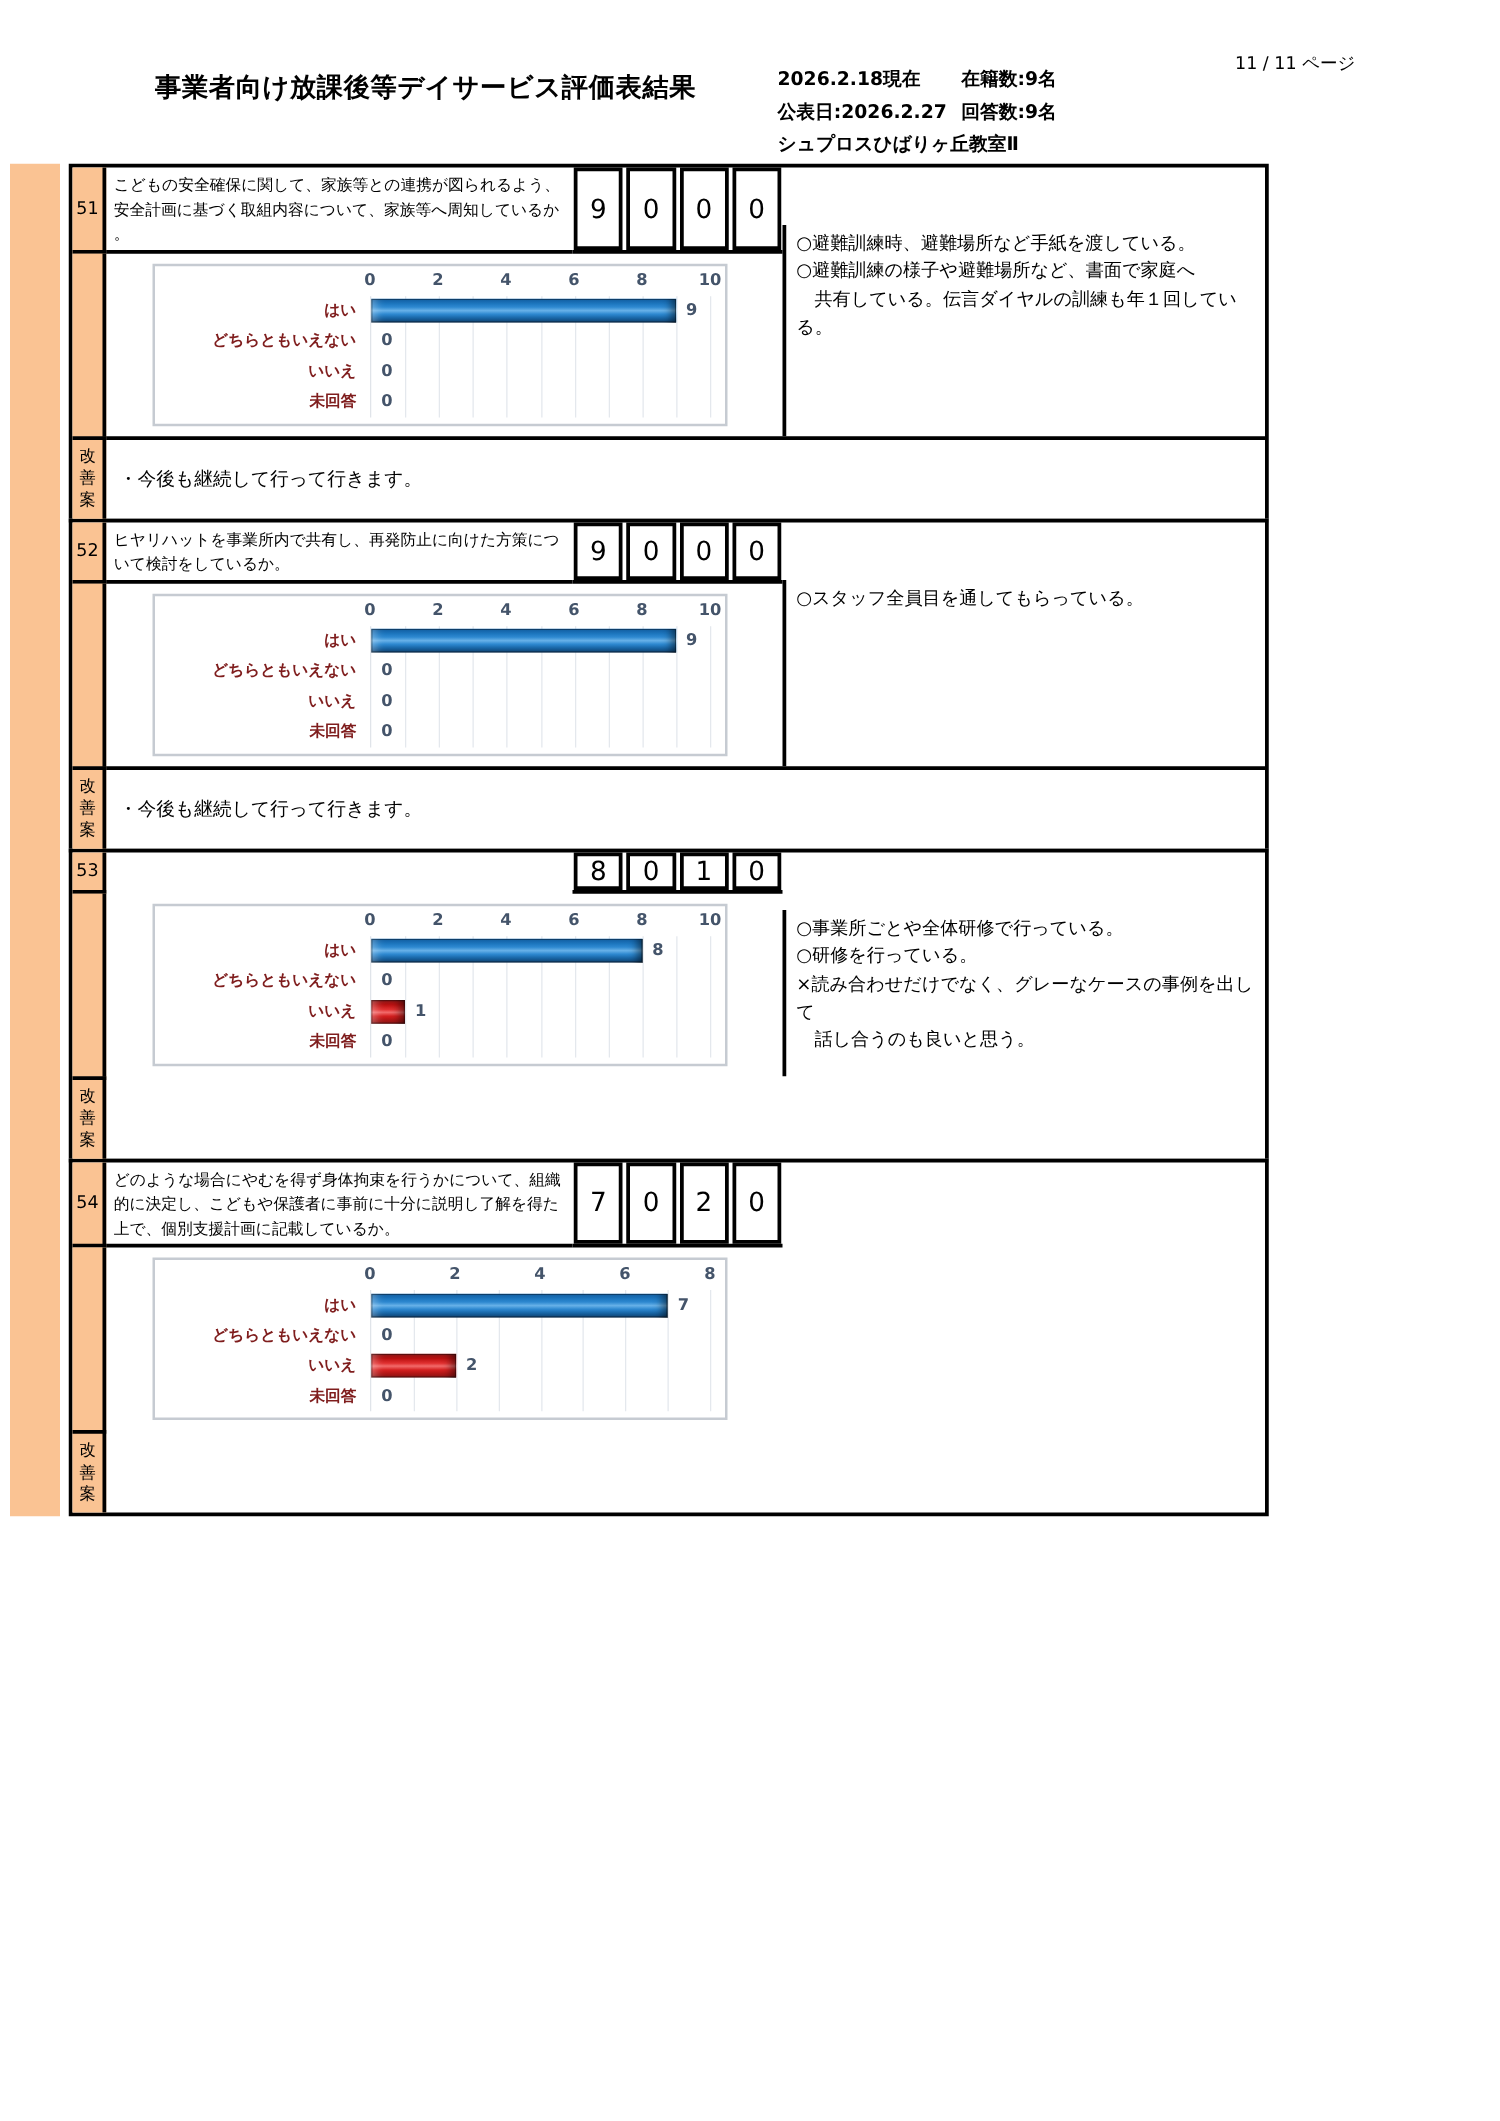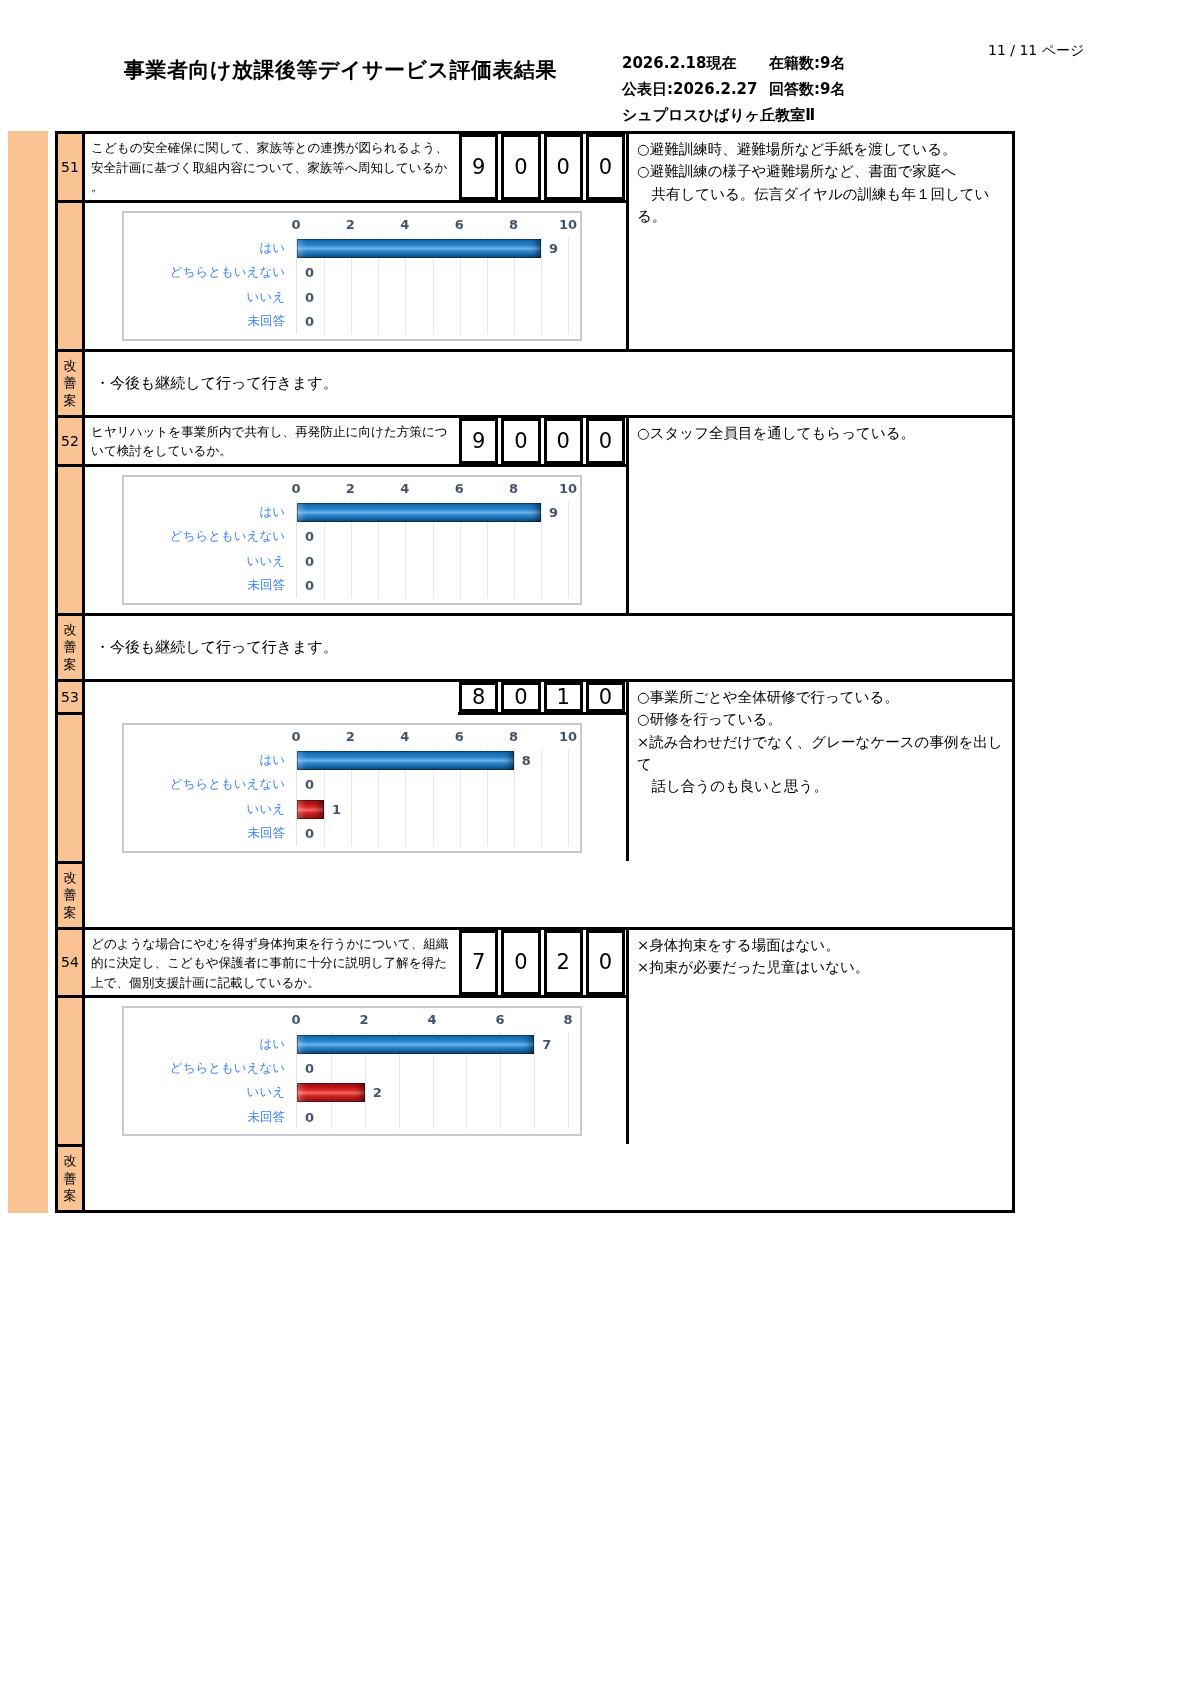--- a/index.html
+++ b/index.html
@@ -31,36 +31,36 @@
     margin-top:-3px;
     background:#fff;
     box-sizing:border-box;
   }
   .qblock:first-child{margin-top:0;}
   .c-num{grid-column:1;grid-row:1;background:var(--orange);border-right:3px solid #000;border-bottom:3px solid #000;
          display:flex;align-items:center;justify-content:center;font-size:14px;}
   .c-q{grid-column:2;grid-row:1;border-bottom:3px solid #000;padding:4px 6px 3px 6px;font-size:12.6px;line-height:1.55;box-sizing:border-box;}
   .c-counts{grid-column:3;grid-row:1;border-bottom:3px solid #000;display:grid;grid-template-columns:repeat(4,1fr);gap:3px;padding:0 1px;box-sizing:border-box;}
   .ccell{border:3px solid #000;display:flex;align-items:center;justify-content:center;font-size:21px;box-sizing:border-box;}
-  .c-comment{grid-column:4;grid-row:1 / span 2;border-left:3px solid #000;padding:4px 8px;font-size:14.5px;line-height:1.55;white-space:pre-line;box-sizing:border-box;}
+  .c-comment{grid-column:4;grid-row:1 / span 2;border-left:3px solid #000;padding:4px 8px;font-size:14.5px;line-height:1.55;white-space:pre-line;box-sizing:border-box;margin-top:46px;}
   .c-num2{grid-column:1;grid-row:2;background:var(--orange);border-right:3px solid #000;}
   .c-chart{grid-column:2 / span 2;grid-row:2;height:146px;padding:8px 0 8px 37px;box-sizing:border-box;}
   .c-num3{grid-column:1;grid-row:3;background:var(--orange);border-right:3px solid #000;border-top:3px solid #000;
           display:flex;align-items:center;justify-content:center;text-align:center;font-size:13px;line-height:1.35;white-space:pre-line;padding:3px 0;min-height:66px;box-sizing:border-box;}
   .c-improve{grid-column:2 / span 3;grid-row:3;border-top:3px solid #000;display:flex;align-items:center;padding:4px 10px;font-size:15px;box-sizing:border-box;}
   
   .chart{width:460px;height:130px;border:2px solid #c6cbd2;background:#fff;box-sizing:border-box;
          padding:2px 12px 5px 6px;display:flex;flex-direction:column;}
   .axis-row{display:flex;height:22px;flex:none;}
   .axis-spacer{width:166px;flex:none;}
   .axis-ticks{flex:1;position:relative;}
   .tick{position:absolute;top:2px;transform:translateX(-50%);font-size:13px;font-weight:bold;color:#44546A;}
   .chart-body{flex:1;display:flex;}
   .labels-col{width:166px;flex:none;display:flex;flex-direction:column;}
-  .cat-label{flex:1;display:flex;align-items:center;justify-content:flex-end;padding-right:11px;font-size:12.5px;font-weight:normal;color:#3b82f6;white-space:nowrap;}
+  .cat-label{flex:1;display:flex;align-items:center;justify-content:flex-end;padding-right:11px;font-size:12.5px;font-weight:bold;color:#7f1d1d;white-space:nowrap;}
   .plot{flex:1;position:relative;border-left:1px solid #e0e4e9;}
   .gridline{position:absolute;top:0;bottom:0;width:1px;background:#e4e8ed;}
   .bar-rows{position:absolute;left:0;top:0;right:0;bottom:0;display:flex;flex-direction:column;}
   .bar-row{flex:1;display:flex;align-items:center;position:relative;z-index:1;}
   .bar{height:19px;box-sizing:border-box;
        box-shadow:inset 0 0 0 1px rgba(0,0,0,.35), inset -7px 0 7px -3px rgba(0,0,0,.5), inset 7px 0 7px -3px rgba(255,255,255,.3);}
   .bar-yes{background:linear-gradient(180deg,#0b5ea8 0%,#1b74bd 18%,#2d88d0 35%,#67b1e8 50%,#2d88d0 65%,#155f9e 85%,#073f73 100%);}
   .bar-no{background:linear-gradient(180deg,#8f0f0f 0%,#bb1111 20%,#e03030 40%,#f26a6a 52%,#d42020 68%,#8f0c0c 100%);}
   .val-label{margin-left:8px;font-size:13px;font-weight:bold;color:#44546A;}
 </style>
@@ -296,22 +296,20 @@
 
       <section class="qblock">
         <div class="c-num">54</div>
         <div class="c-q">どのような場合にやむを得ず身体拘束を行うかについて、組織的に決定し、こどもや保護者に事前に十分に説明し了解を得た上で、個別支援計画に記載しているか。</div>
         <div class="c-counts">
           <div class="ccell">7</div>
           <div class="ccell">0</div>
           <div class="ccell">2</div>
           <div class="ccell">0</div>
         </div>
-        <div class="c-comment">×身体拘束をする場面はない。
-×拘束が必要だった児童はいない。</div>
         <div class="c-num2"></div>
         <div class="c-chart">
             <div class="chart">
               <div class="axis-row">
                 <div class="axis-spacer"></div>
                 <div class="axis-ticks">
                   <span class="tick" style="left: 0%;">0</span>
                   <span class="tick" style="left: 25%;">2</span>
                   <span class="tick" style="left: 50%;">4</span>
                   <span class="tick" style="left: 75%;">6</span>

